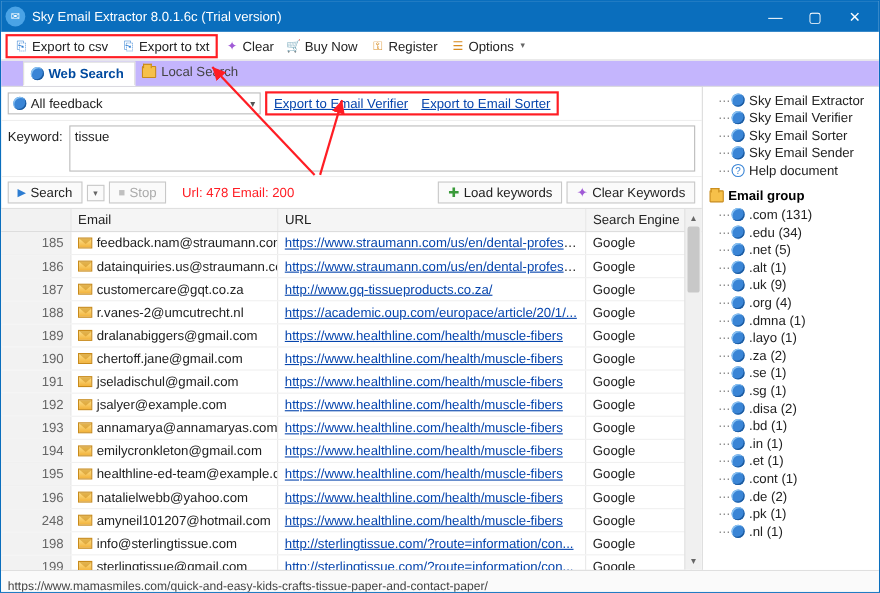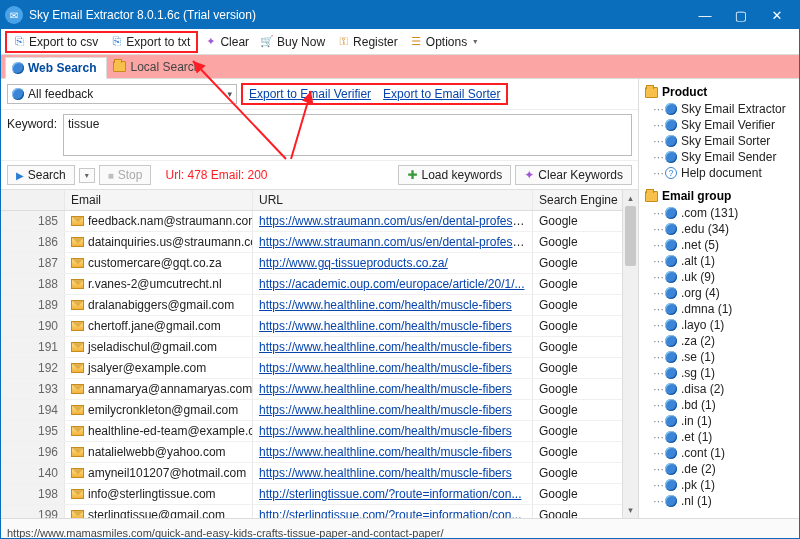--- a/index.html
+++ b/index.html
@@ -6,21 +6,21 @@
   body { font-family: "Segoe UI", Tahoma, sans-serif; font-size: 12px; color: #222; background: #fff; width: 800px; height: 539px; overflow: hidden; border: 1px solid #0a6ebd; }
   .titlebar { background: #0a6ebd; color: #fff; height: 28px; display: flex; align-items: center; padding: 0 4px; }
   .titlebar .icon { width: 18px; height: 18px; border-radius: 50%; background: #4aa3e6; margin-right: 6px; display: flex; align-items: center; justify-content: center; font-size: 10px; }
   .titlebar .title { flex: 1; font-size: 12px; }
   .titlebar .winbtns { display: flex; gap: 0; }
   .titlebar .winbtn { width: 36px; height: 28px; display: flex; align-items: center; justify-content: center; color: #fff; cursor: pointer; font-size: 13px; }
   .toolbar { background: #fff; height: 26px; display: flex; align-items: center; padding: 0 4px; border-bottom: 1px solid #dcdcdc; position: relative; }
   .tbtn { display: flex; align-items: center; padding: 2px 6px; cursor: pointer; gap: 3px; white-space: nowrap; }
   .tbtn .ic { width: 13px; height: 13px; display: inline-flex; align-items: center; justify-content: center; font-size: 11px; }
   .redbox { border: 2px solid #ff1d24; }
-  .tabs { background: #fca5a5; height: 24px; display: flex; align-items: center; padding-left: 4px; border-bottom: 1px solid #dcdcdc; }
+  .tabs { background: #c4b5fd; height: 24px; display: flex; align-items: flex-start; padding-left: 20px; border-bottom: 1px solid #dcdcdc; }
   .tab { padding: 3px 10px 3px 6px; display: flex; align-items: center; gap: 4px; cursor: pointer; font-size: 12px; }
   .tab.active { background: #fff; border: 1px solid #dcdcdc; border-bottom: 1px solid #fff; color: #004a9f; font-weight: 600; position: relative; top: 1px; }
   .tab.inactive { color: #444; }
   .main { display: flex; height: calc(100% - 28px - 26px - 24px - 20px); }
   .left { flex: 1; display: flex; flex-direction: column; border-right: 1px solid #dcdcdc; min-width: 0; }
   .filterrow { display: flex; align-items: center; padding: 4px 6px; gap: 4px; border-bottom: 1px solid #eee; position: relative; }
   .countries { flex: 0 0 230px; display: flex; align-items: center; border: 1px solid #bbb; background: #fff; padding: 2px 4px; gap: 4px; position: relative; }
   .countries .dd { margin-left: auto; font-size: 9px; color: #555; }
   .links { display: flex; gap: 12px; padding: 0 4px; }
   .links a { color: #0645ad; text-decoration: underline; cursor: pointer; }
@@ -265,21 +265,21 @@
           <div class="tr">
             <div class="td col-idx">196</div>
             <div class="td col-email">
               <span class="mailic"></span>
               <span>natalielwebb@yahoo.com</span>
             </div>
             <div class="td col-url"><a>https://www.healthline.com/health/muscle-fibers</a></div>
             <div class="td col-se">Google</div>
           </div>
           <div class="tr">
-            <div class="td col-idx">140</div>
+            <div class="td col-idx">248</div>
             <div class="td col-email">
               <span class="mailic"></span>
               <span>amyneil101207@hotmail.com</span>
             </div>
             <div class="td col-url"><a>https://www.healthline.com/health/muscle-fibers</a></div>
             <div class="td col-se">Google</div>
           </div>
           <div class="tr">
             <div class="td col-idx">198</div>
             <div class="td col-email">
@@ -311,24 +311,20 @@
           <marker id="ah" markerWidth="8" markerHeight="8" refX="6" refY="3" orient="auto">
             <path d="M0,0 L6,3 L0,6 Z" fill="#ff1d24"></path>
           </marker>
         </defs>
       <line x1="215" y1="104" x2="122" y2="6" stroke="#ff1d24" stroke-width="2" marker-end="url(#ah)"></line>
       <line x1="220" y1="104" x2="240" y2="36" stroke="#ff1d24" stroke-width="2" marker-end="url(#ah)"></line>
     </svg>
   </div>
 
   <div class="right">
-    <h4>
-        <span class="folder"></span>
-        <span>Product</span>
-      </h4>
     <div id="product-list">
         <div class="tree-item">
           <span class="dot">⋯</span>
           <span class="globe"></span>
           <span>Sky Email Extractor</span>
         </div>
         <div class="tree-item">
           <span class="dot">⋯</span>
           <span class="globe"></span>
           <span>Sky Email Verifier</span>

